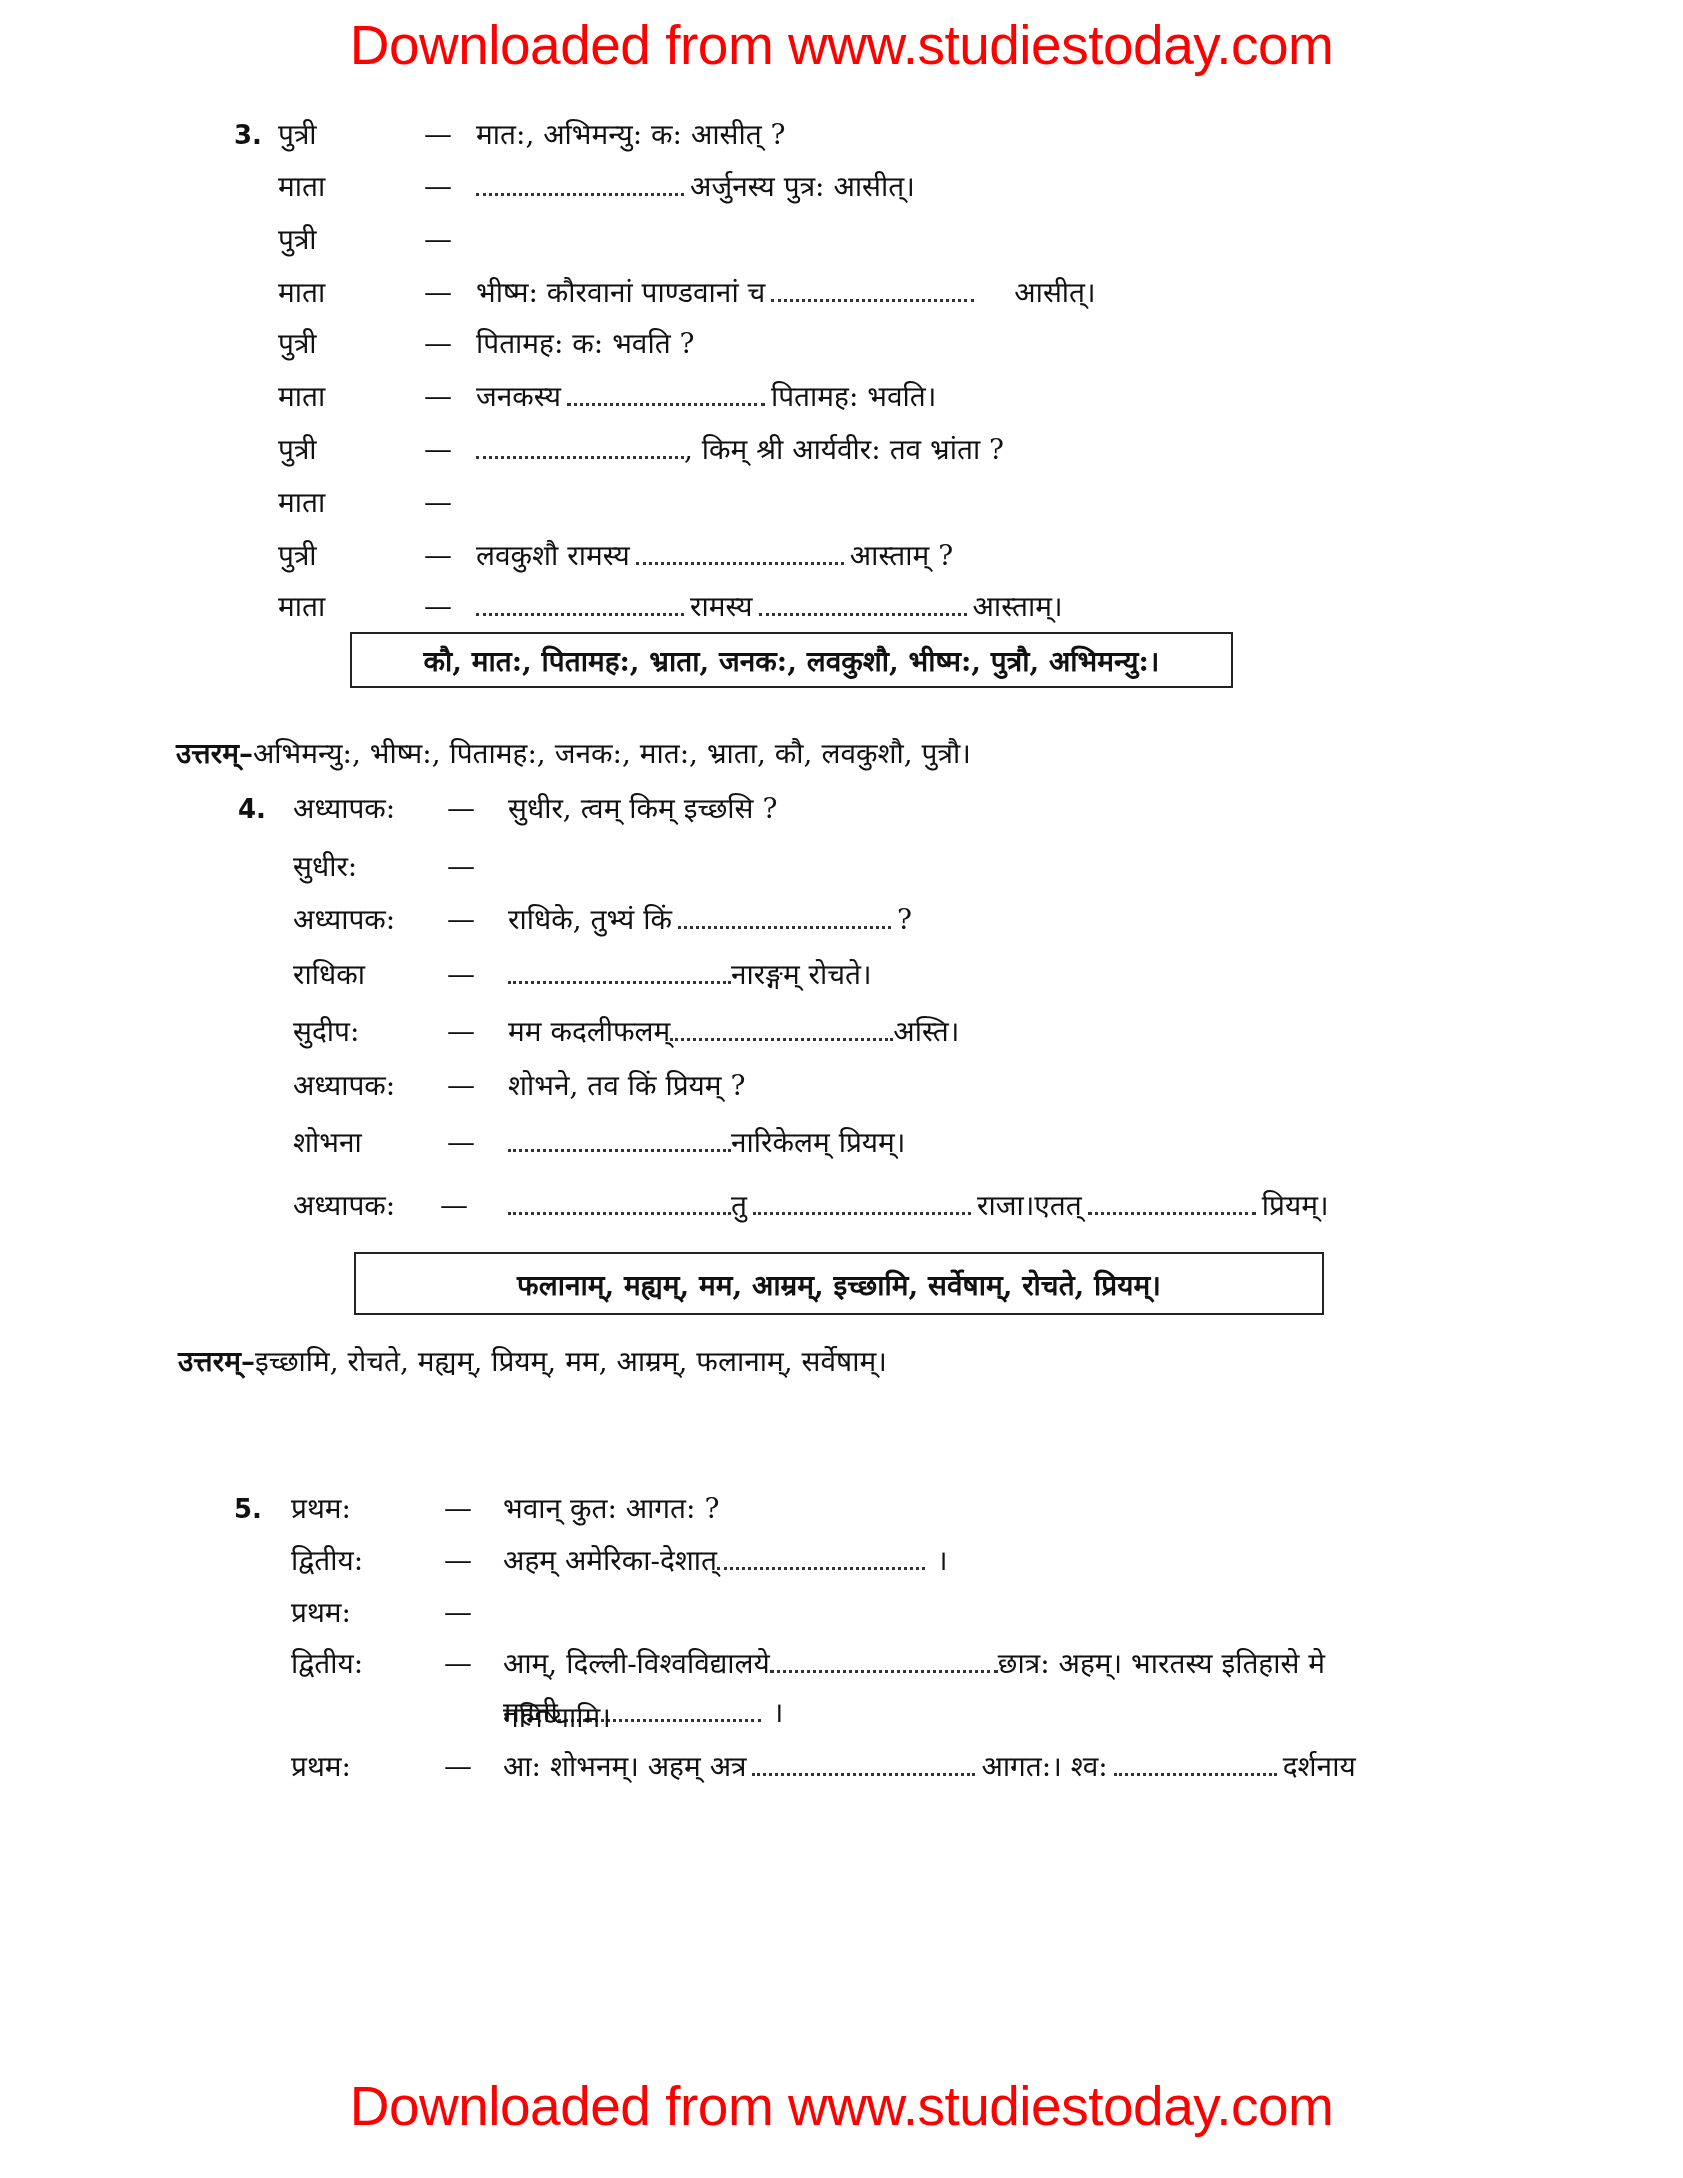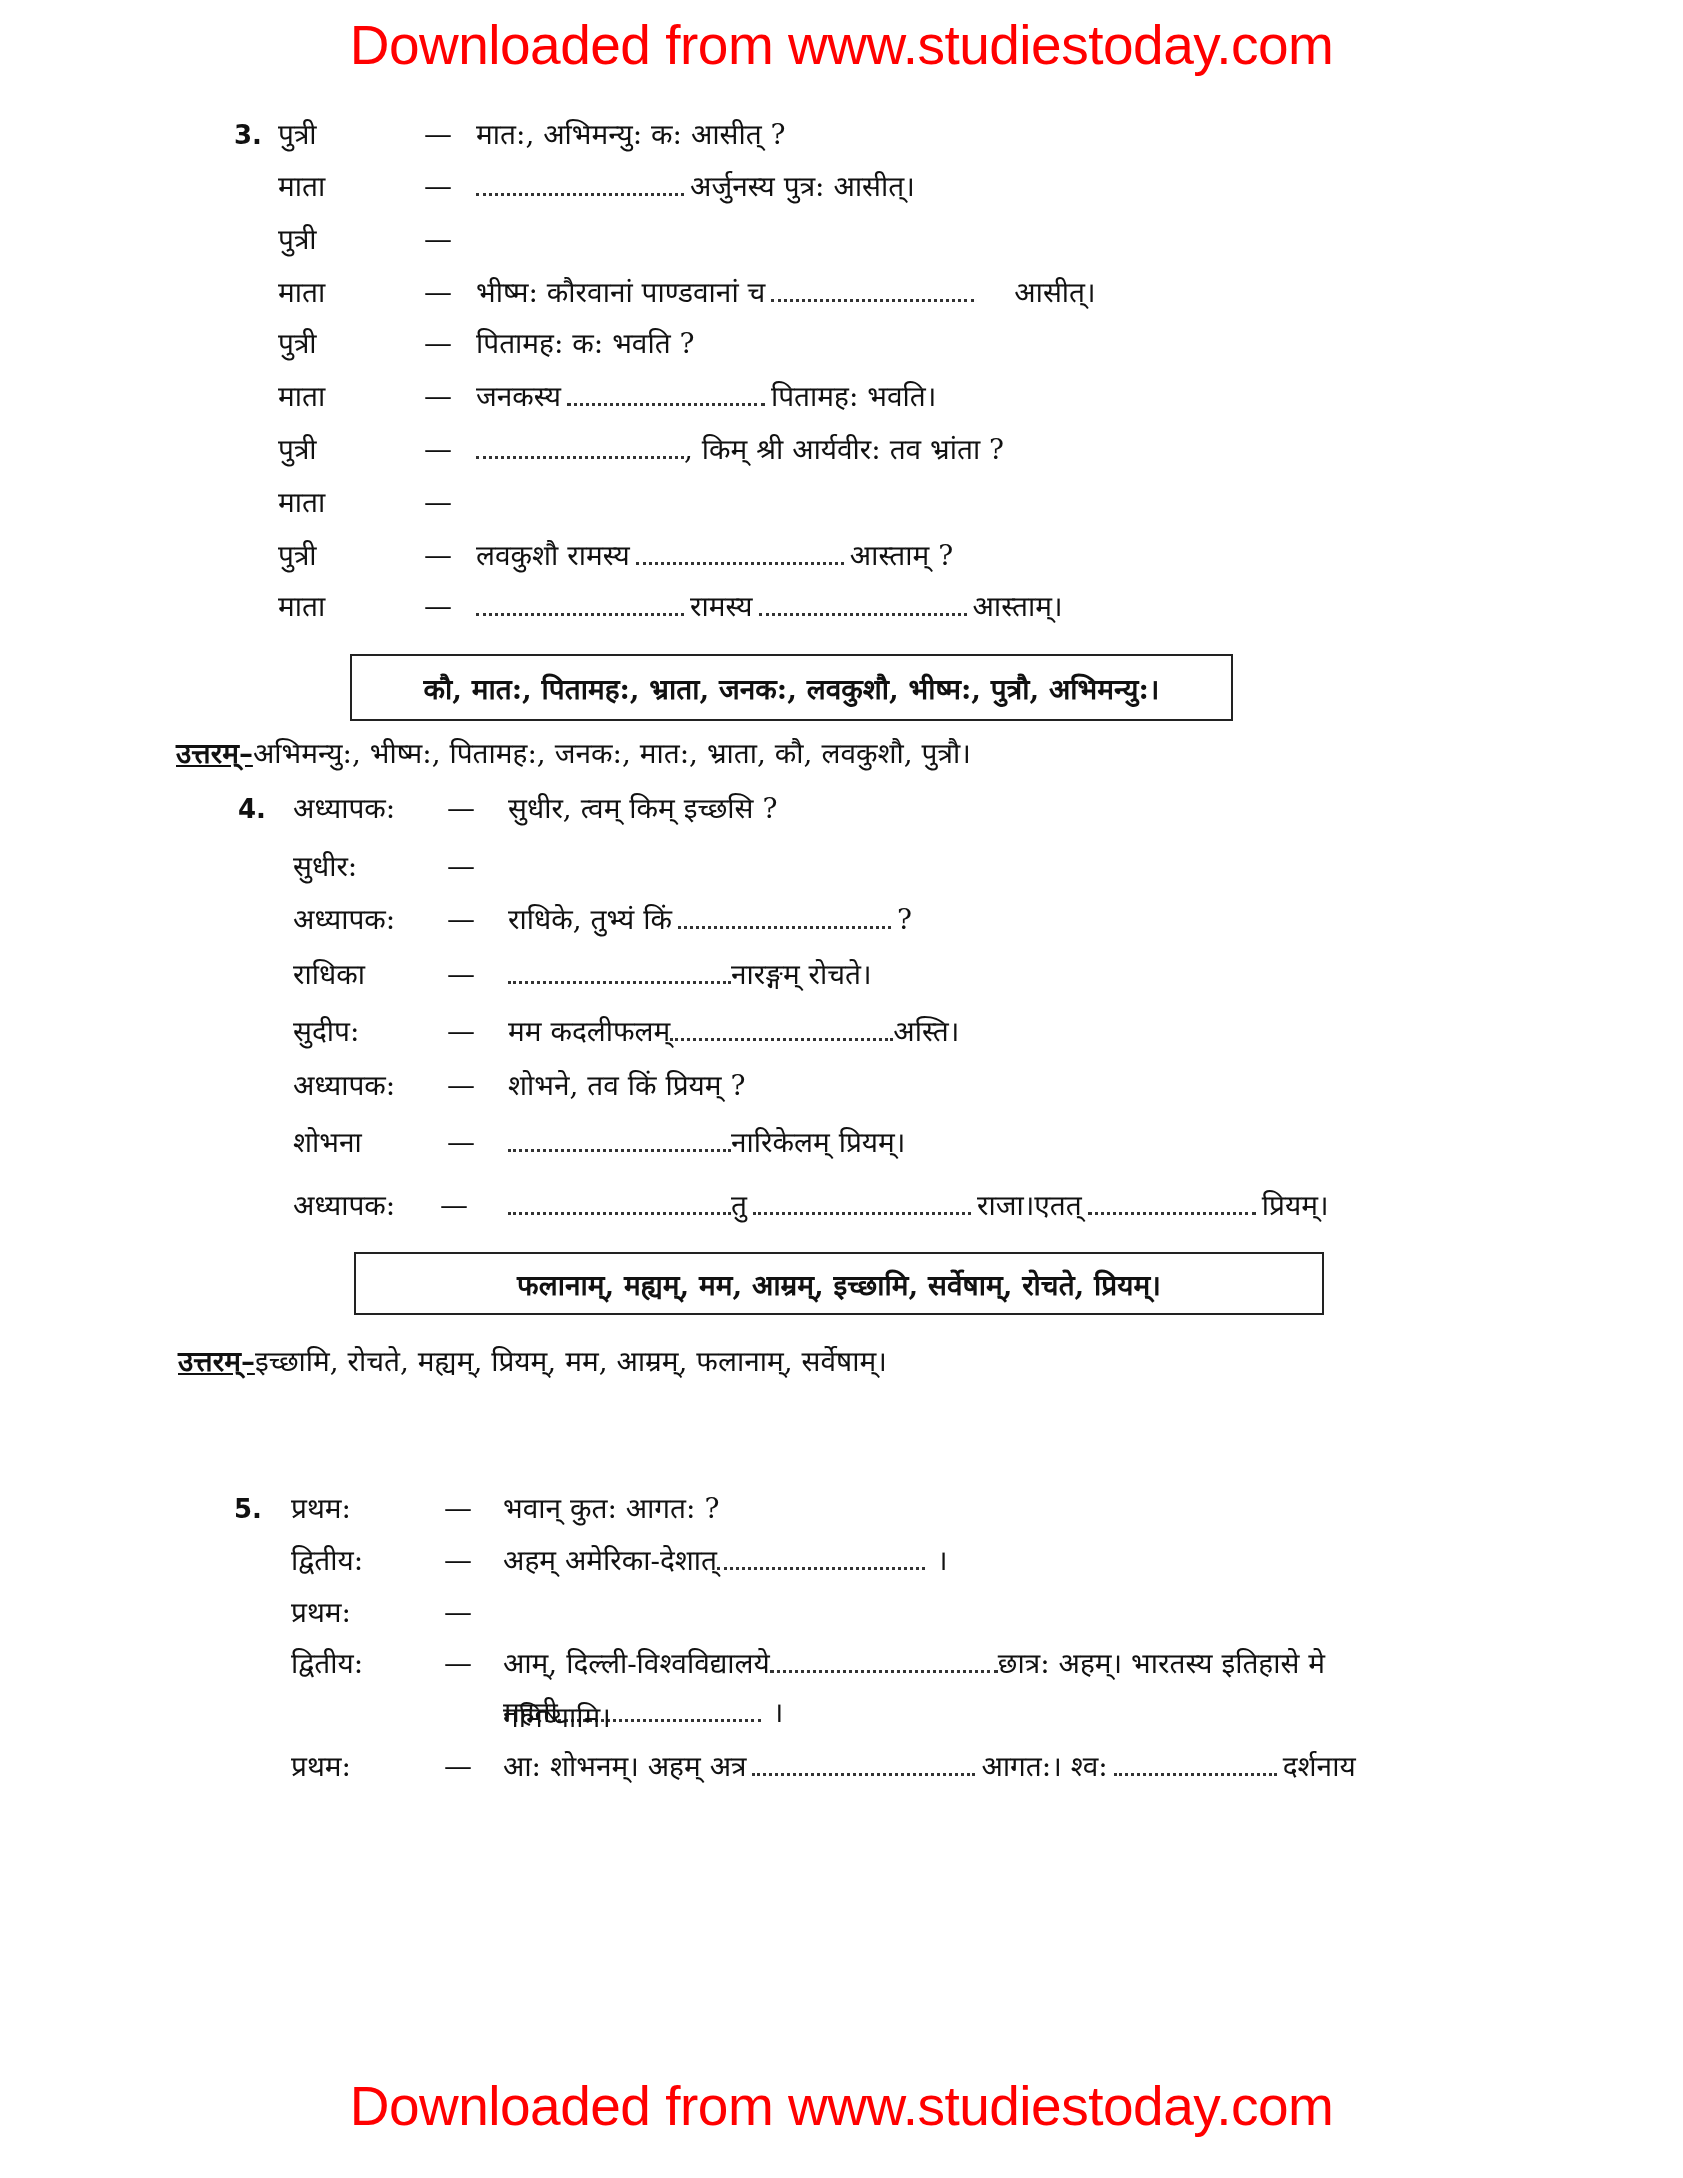--- a/index.html
+++ b/index.html
@@ -15,21 +15,21 @@
   .num { position: absolute; font-weight: bold; font-family: "DejaVu Sans", sans-serif; font-size: 26px; }
   .spk { position: absolute; }
   .dash { position: absolute; }
   .txt { position: absolute; }
   .blank { display: inline-block; border-bottom: 3px dotted #333; height: 26px;
            vertical-align: baseline; margin: 0 6px; }
   .box { position: absolute; border: 2px solid #222; box-sizing: border-box;
          display: flex; align-items: center; justify-content: center;
          font-size: 28px; font-weight: bold; white-space: nowrap; }
   .answer { position: absolute; font-size: 28px; line-height: 46px; white-space: nowrap; }
-  .answer .lbl { font-weight: bold; text-decoration: underline; }
+  .answer .lbl { font-weight: bold; }
 </style>
 </head>
 <body>
 
 <div class="banner top">Downloaded from www.studiestoday.com</div>
 
 <div>
   <div class="row" style="top:112px">
     <span class="num" style="left:234px">3.</span>
     <span class="spk" style="left:278px">पुत्री</span>
@@ -73,21 +73,21 @@
     <span class="spk" style="left:278px">पुत्री</span>
     <span class="dash" style="left:424px">—</span>
     <span class="txt" style="left:476px"><span>लवकुशौ रामस्य</span><span class="blank" style="width:208px"></span><span>आस्ताम् ?</span></span>
   </div>
   <div class="row" style="top:584px">
     <span class="spk" style="left:278px">माता</span>
     <span class="dash" style="left:424px">—</span>
     <span class="txt" style="left:476px"><span class="blank" style="width:208px;margin-left:0"></span><span>रामस्य</span><span class="blank" style="width:208px"></span><span>आस्ताम्।</span></span>
   </div>
 
-  <div class="box" style="left:350px;top:654px;width:883px;height:67px">
+  <div class="box" style="left:350px;top:632px;width:883px;height:56px">
     <span>कौ, मात:, पितामह:, भ्राता, जनक:, लवकुशौ, भीष्म:, पुत्रौ, अभिमन्यु:।</span>
   </div>
   <div class="answer" style="left:176px;top:731px">
     <span class="lbl">उत्तरम्–</span><span>अभिमन्यु:, भीष्म:, पितामह:, जनक:, मात:, भ्राता, कौ, लवकुशौ, पुत्रौ।</span>
   </div>
 </div>
 
 <div>
   <div class="row" style="top:786px">
     <span class="num" style="left:238px">4.</span>

